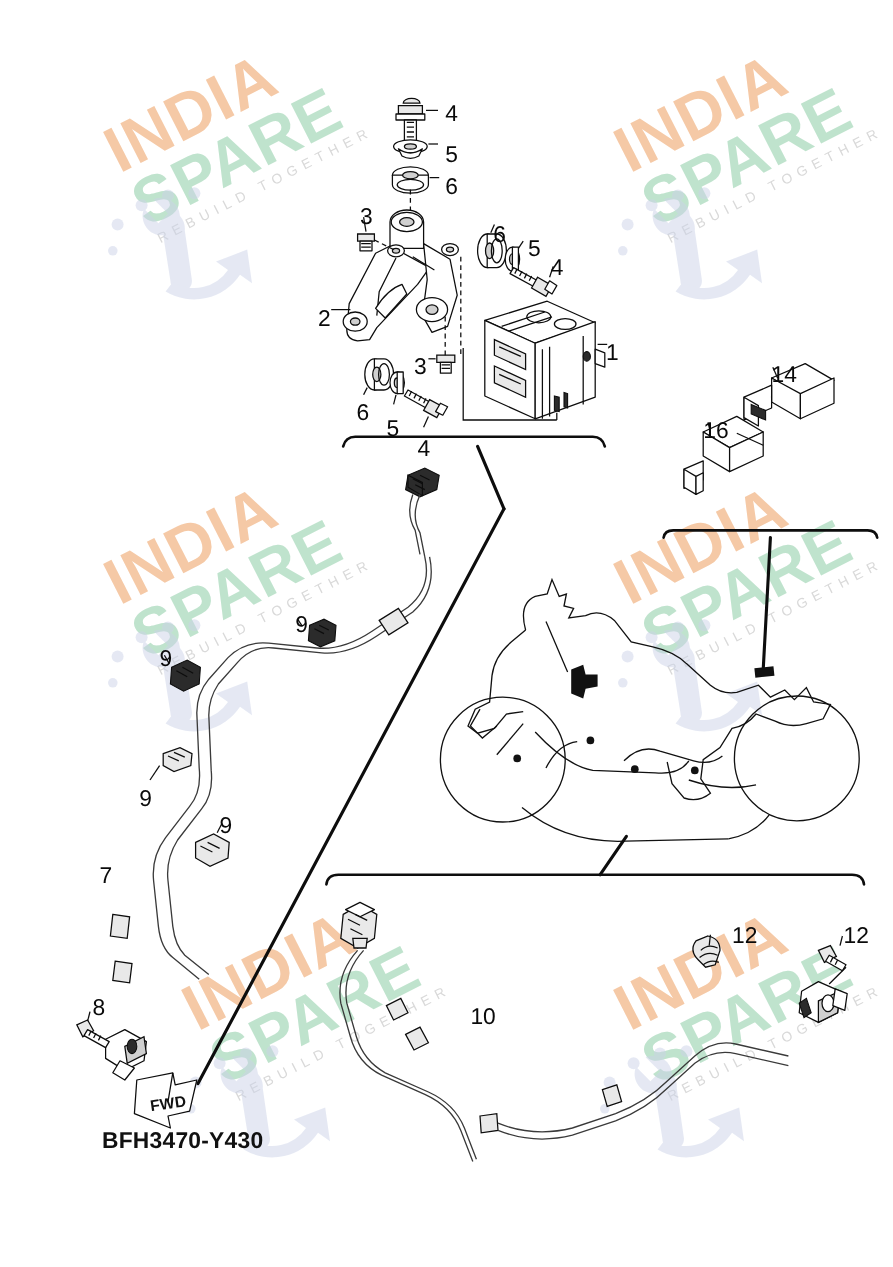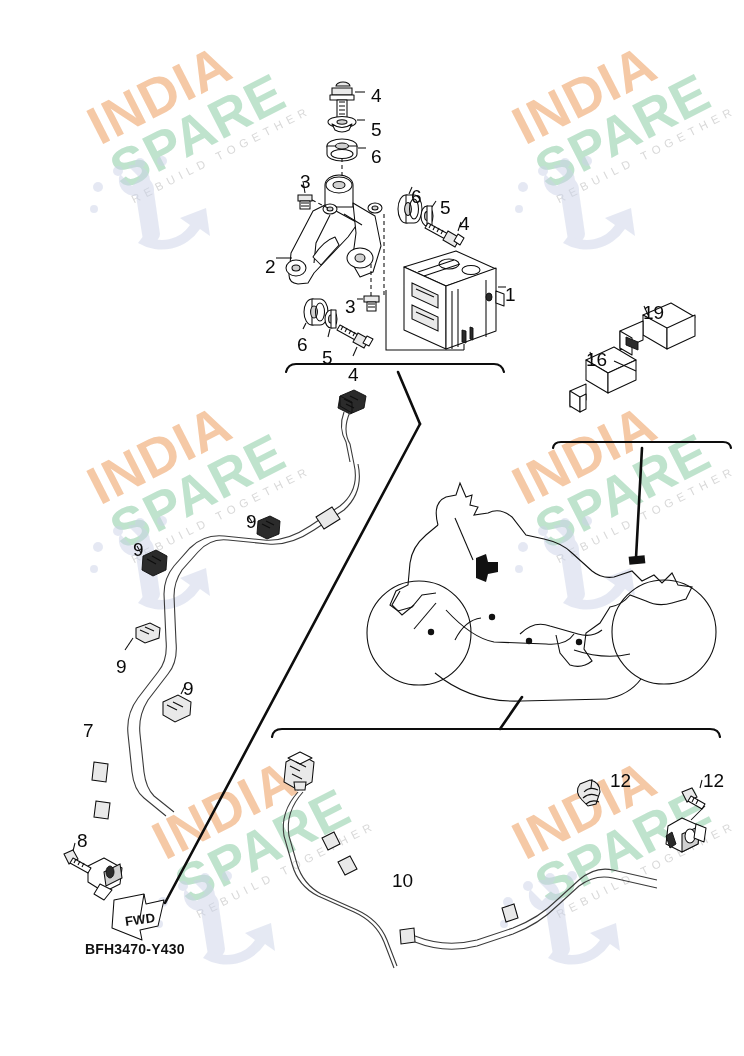--- a/index.html
+++ b/index.html
@@ -15,21 +15,21 @@
       color:#f5c9a6;line-height:0.92;}
   .wm .spare{font-size:54px;font-weight:bold;letter-spacing:1px;
       color:#bfe3cd;line-height:0.92;}
   .wm .tag{font-size:11.5px;letter-spacing:5.2px;color:#d9d9d9;
       margin-top:1px;margin-left:4px;}
   .wmlogo{position:absolute;pointer-events:none;user-select:none;opacity:.5;}
 
   
   .num{position:absolute;font-size:19px;font-family:"Liberation Sans",sans-serif;
        color:#0a0a0a;line-height:1;white-space:nowrap;}
-  .code{position:absolute;font-size:14px;font-weight:bold;letter-spacing:.2px;
+  .code{position:absolute;font-size:19px;font-weight:bold;letter-spacing:.2px;
        color:#111;white-space:nowrap;}
   svg{position:absolute;left:0;top:0;overflow:visible;}
   .ln{fill:none;stroke:#0d0d0d;stroke-width:1.05;}
   .ln-th{fill:none;stroke:#0d0d0d;stroke-width:2.6;stroke-linecap:round;}
   .ln-brk{fill:none;stroke:#0d0d0d;stroke-width:2.2;stroke-linecap:round;}
   .part{fill:#ffffff;stroke:#0d0d0d;stroke-width:1.05;stroke-linejoin:round;}
   .part-d{fill:#2b2b2b;stroke:#0d0d0d;stroke-width:.9;}
   .part-g{fill:#e9e9e9;stroke:#0d0d0d;stroke-width:1.05;}
   .part-gg{fill:#d0d0d0;stroke:#0d0d0d;stroke-width:1.05;}
   .cable{fill:none;stroke:#3a3a3a;stroke-width:1.1;}
@@ -467,29 +467,29 @@
   <div class="num" style="left:300px;top:172px;">3</div>
   <div class="num" style="left:411px;top:187px;">6</div>
   <div class="num" style="left:440px;top:198px;">5</div>
   <div class="num" style="left:459px;top:214px;">4</div>
   <div class="num" style="left:265px;top:257px;">2</div>
   <div class="num" style="left:505px;top:285px;">1</div>
   <div class="num" style="left:345px;top:297px;">3</div>
   <div class="num" style="left:297px;top:335px;">6</div>
   <div class="num" style="left:322px;top:348px;">5</div>
   <div class="num" style="left:348px;top:365px;">4</div>
-  <div class="num" style="left:643px;top:303px;">19</div>
+  <div class="num" style="left:643px;top:303px;">14</div>
   <div class="num" style="left:586px;top:350px;">16</div>
   <div class="num" style="left:246px;top:512px;">9</div>
   <div class="num" style="left:133px;top:540px;">9</div>
   <div class="num" style="left:116px;top:657px;">9</div>
   <div class="num" style="left:183px;top:679px;">9</div>
   <div class="num" style="left:83px;top:721px;">7</div>
   <div class="num" style="left:77px;top:831px;">8</div>
-  <div class="num" style="left:392px;top:871px;">10</div>
+  <div class="num" style="left:392px;top:838px;">10</div>
   <div class="num" style="left:576px;top:771px;margin-left:34px;">12</div>
   <div class="num" style="left:703px;top:771px;">12</div>
 
   <div class="code" style="left:125px;top:912px;font-size:13px;transform:rotate(-8deg);">FWD</div>
 
   <div class="code" style="left:85px;top:941px;">BFH3470-Y430</div>
 
 </div>
 
 </body></html>

